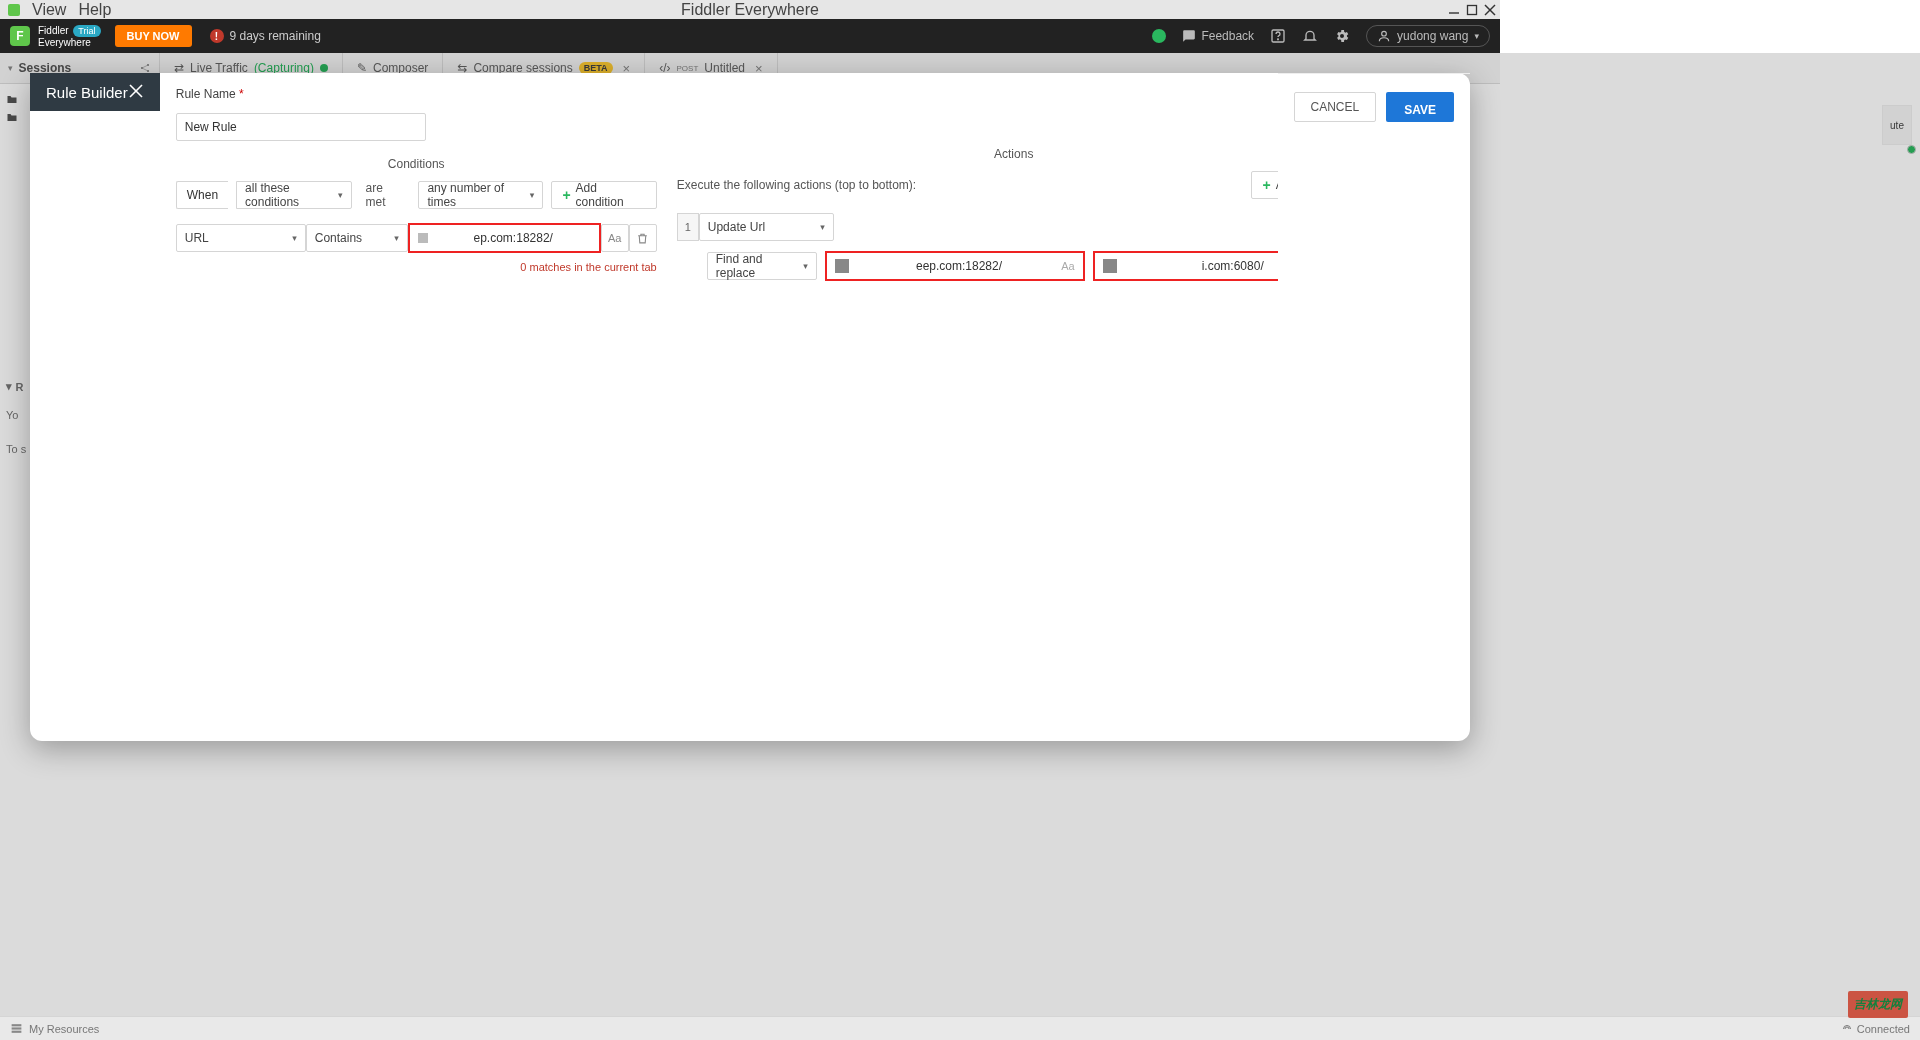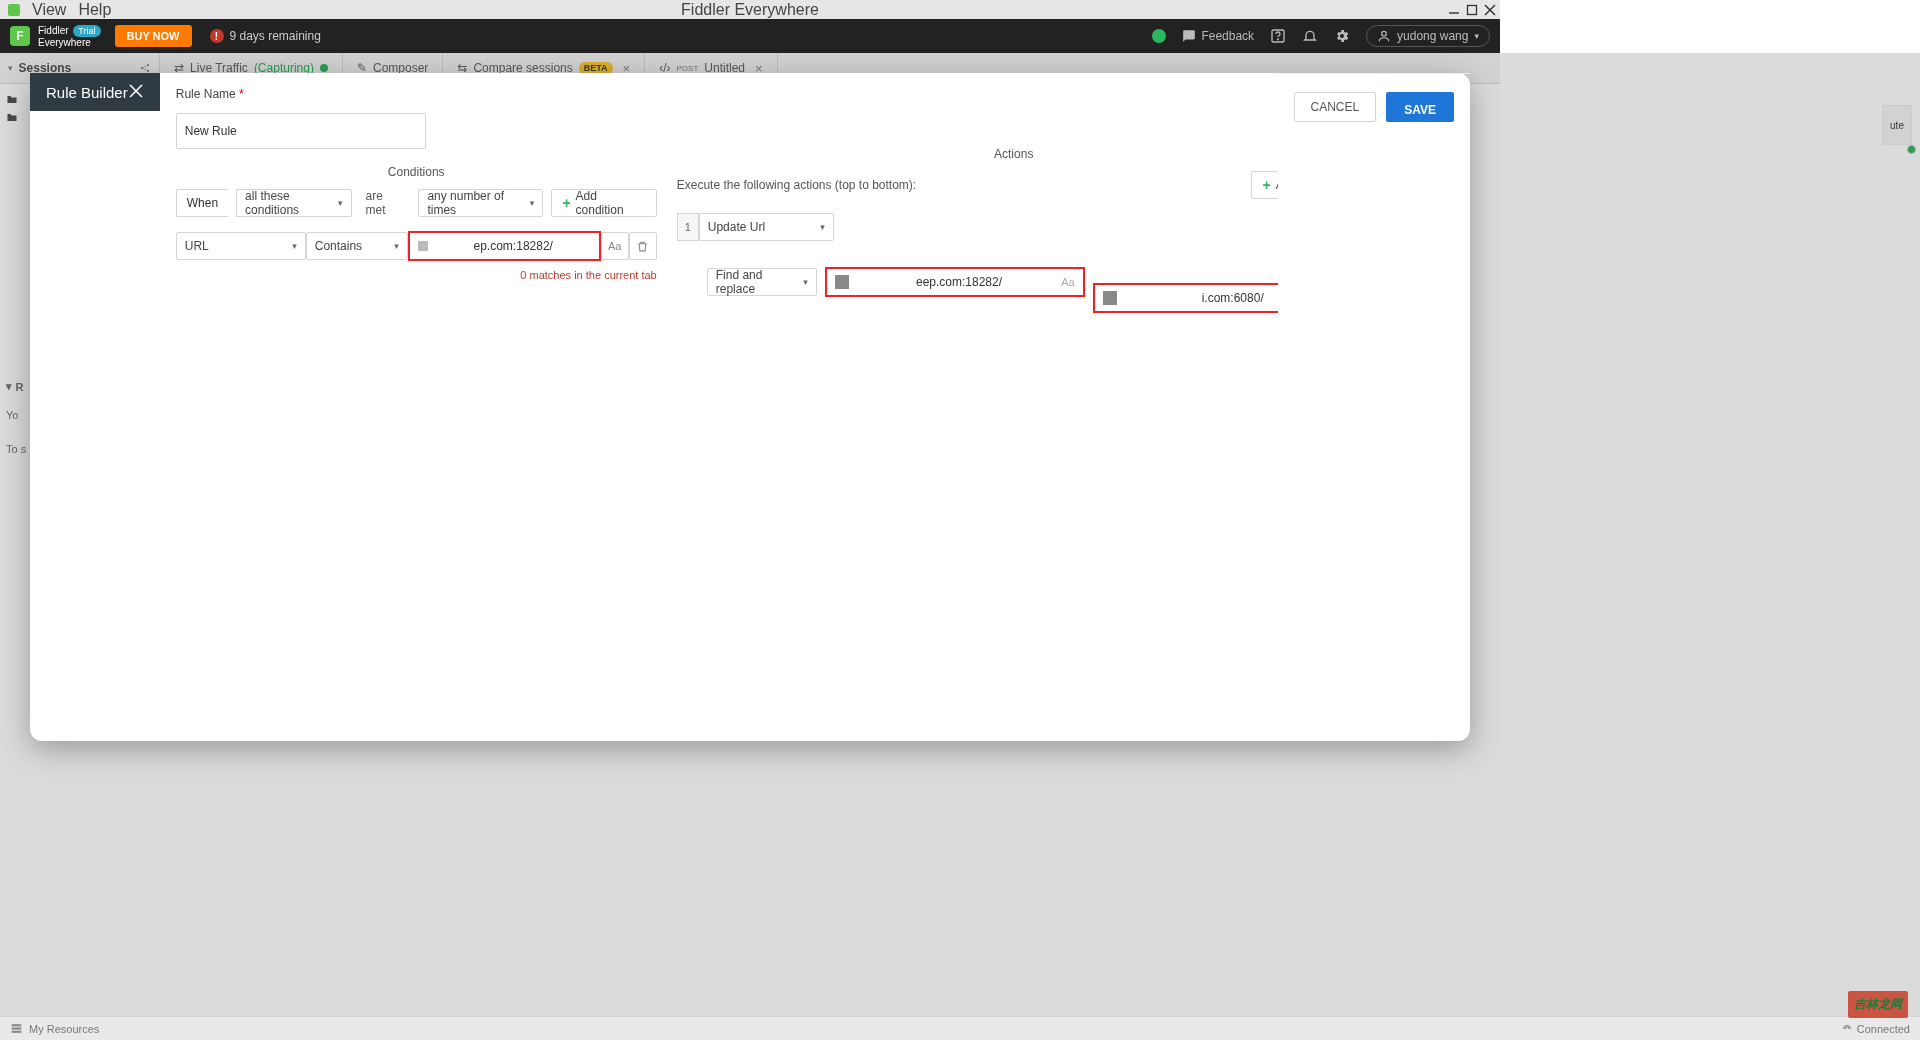--- a/index.html
+++ b/index.html
@@ -51,21 +51,21 @@
 
   
   .overlay { position: absolute; left: 0; top: 53px; right: 0; bottom: 0; background: rgba(0,0,0,0.14); }
   .modal { position: absolute; left: 30px; top: 73px; width: 1440px; height: 668px; background: #fff; border-radius: 12px; box-shadow: 0 8px 30px rgba(0,0,0,0.3); display: flex; flex-direction: row; }
   .modal-head { height: 38px; background: #2f3a43; color: #fff; display: flex; align-items: center; padding: 0 16px; font-size: 15px; }
   .modal-head .close { margin-left: auto; cursor: pointer; }
   .modal-body { flex: 1; padding: 14px 16px; display: flex; gap: 20px; font-size: 12px; color: #333; overflow: hidden; }
   .col { flex: 1; display: flex; flex-direction: column; }
   .field-label { font-size: 12px; color: #444; margin-bottom: 12px; }
   .req-star { color: #c00; }
-  .text-input { width: 250px; height: 36px; border: 1px solid #d5d5d5; border-radius: 2px; padding: 0 8px; font-size: 12px; color: #333; background: #fff; }
+  .text-input { width: 250px; height: 28px; border: 1px solid #d5d5d5; border-radius: 2px; padding: 0 8px; font-size: 12px; color: #333; background: #fff; }
   .section-title { font-size: 12px; color: #555; margin: 16px 0 10px; text-align: center; }
   .row-flex { display: flex; align-items: center; gap: 8px; }
   .dd { height: 28px; border: 1px solid #d5d5d5; border-radius: 2px; background: #fff; display: flex; align-items: center; padding: 0 8px; font-size: 12px; color: #444; gap: 6px; position: relative; }
   .dd .caret { margin-left: auto; font-size: 9px; color: #666; }
   .add-btn { height: 28px; border: 1px solid #d5d5d5; border-radius: 2px; background: #fff; display: flex; align-items: center; padding: 0 10px; font-size: 12px; color: #444; gap: 5px; cursor: pointer; }
   .add-btn .plus { color: #2ab85f; font-weight: bold; font-size: 14px; line-height: 1; }
 
   
   .cond-row { display: flex; align-items: center; margin-top: 14px; }
   .dd.w120 { width: 130px; }
@@ -324,21 +324,21 @@
       <div class="act-row2">
         <div class="dd" style="width:110px;">
             <span>Find and replace</span>
             <span class="caret">▾</span>
           </div>
         <div class="act-input-wrap" style="width:260px;">
           <span class="grey-sq"></span>
           <input value="eep.com:18282/" style="">
           <span style="color:#aaa;font-size:11px;">Aa</span>
         </div>
-        <div class="act-input-wrap" style="width:258px;margin-top:32px;">
+        <div class="act-input-wrap" style="width:258px;">
           <span class="grey-sq"></span>
           <input value="i.com:6080/" style="">
         </div>
       </div>
     </div>
   </div>
 
   <div class="modal-foot">
     <button class="btn-cancel">CANCEL</button>
     <button class="btn-save">SAVE</button>

